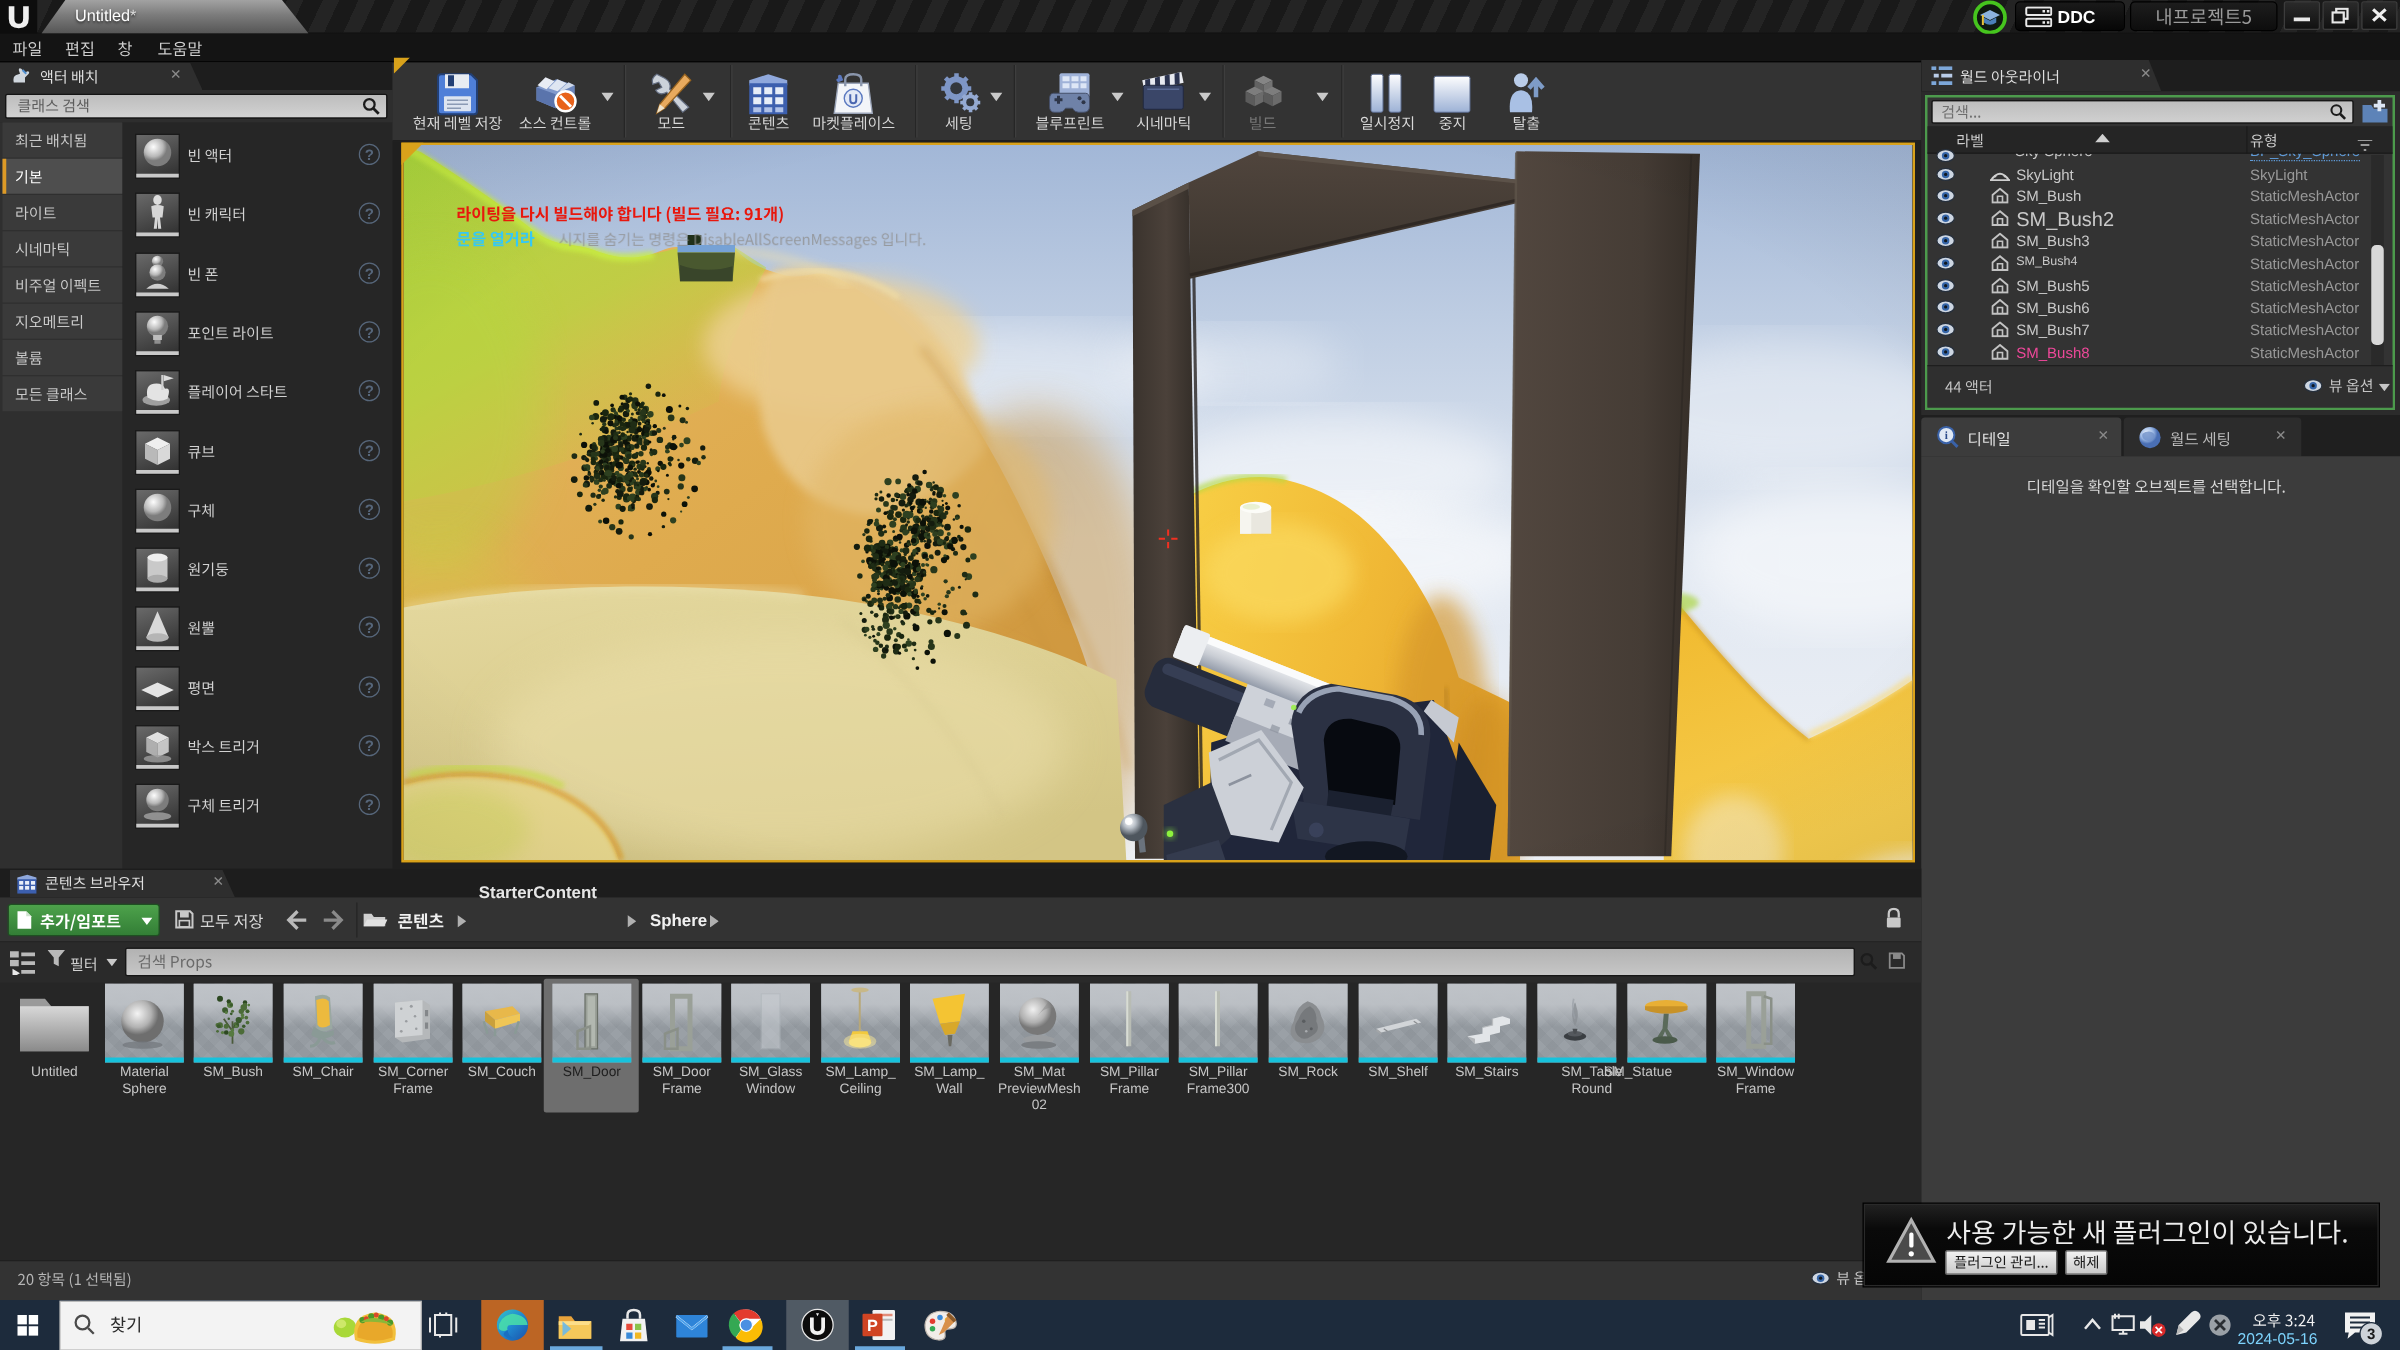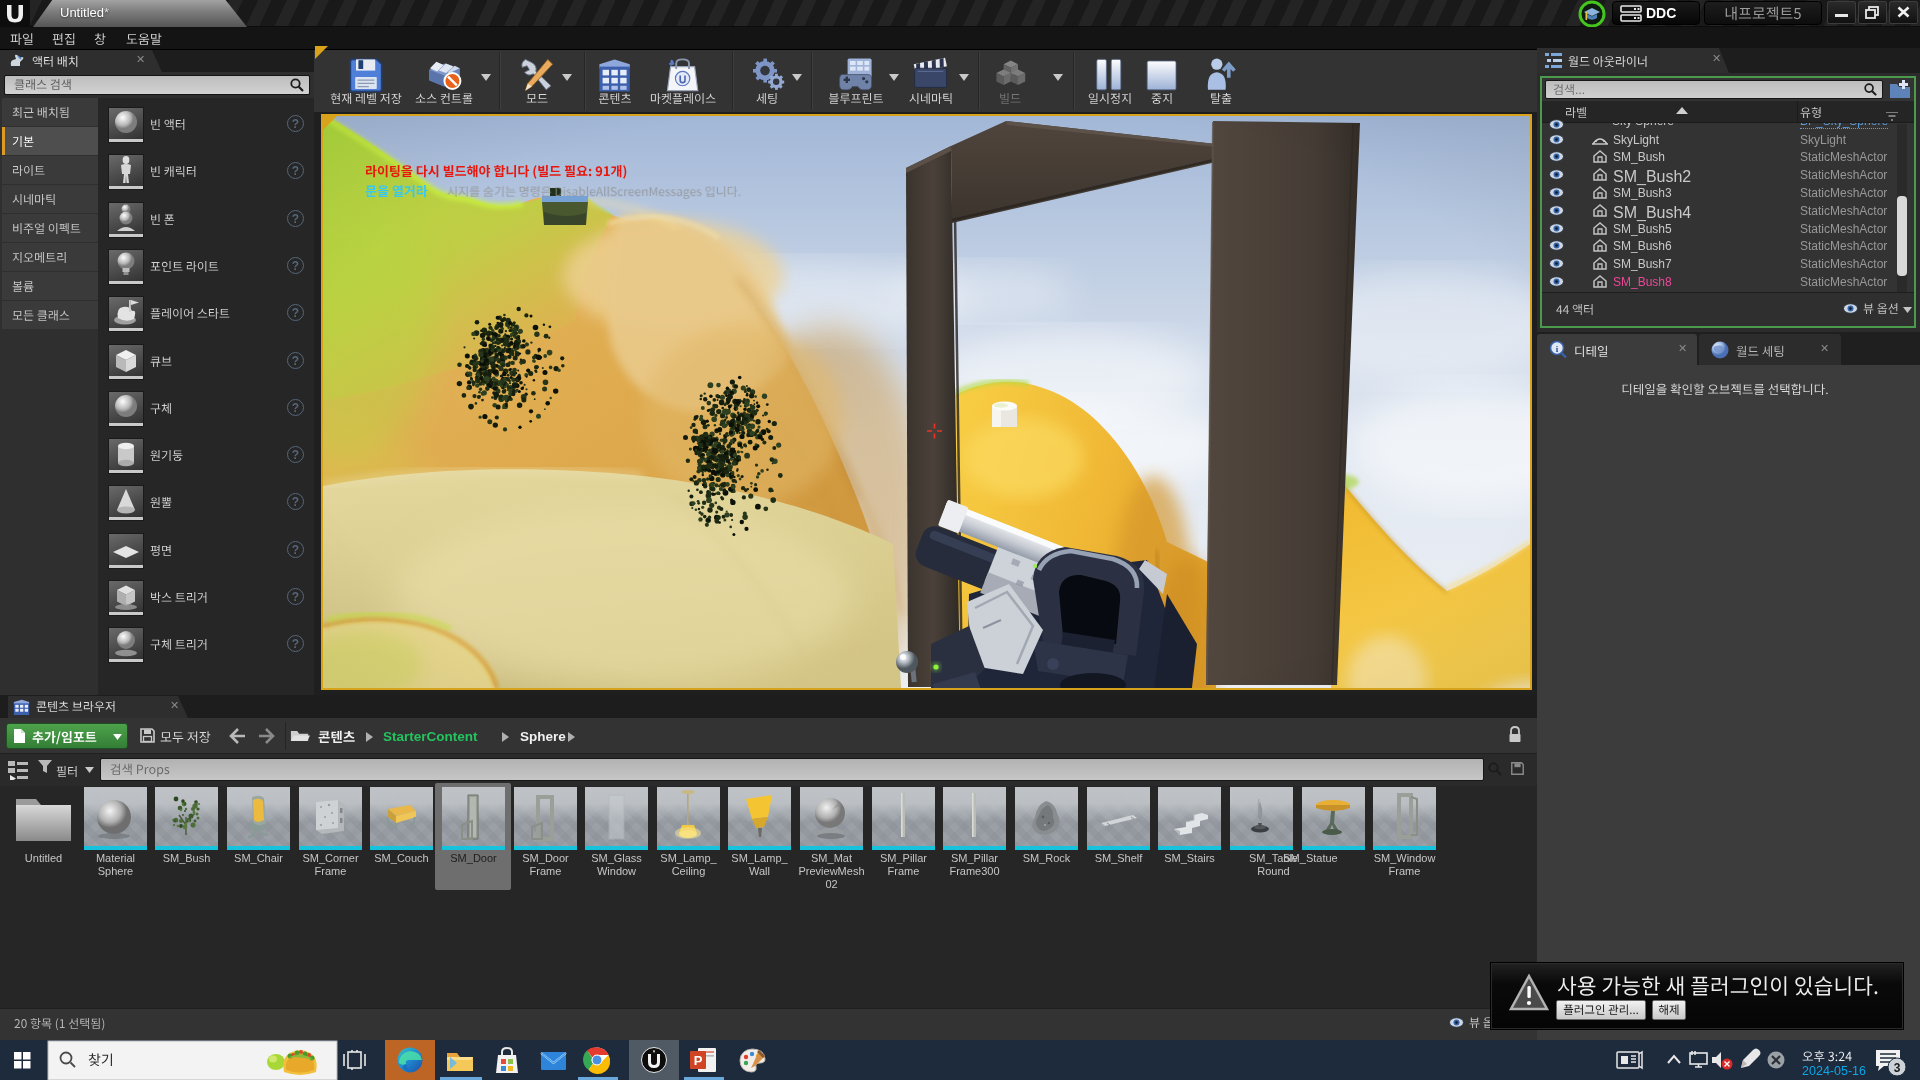--- a/index.html
+++ b/index.html
@@ -2007,21 +2007,21 @@
     <div class="a" style="left:1800px;top:186px;font-size:12px;color:#989898">StaticMeshActor</div>
     <svg class="a" style="left:1549px;top:205px" width="15" height="11" viewBox="0 0 15 11">
       <ellipse cx="7.5" cy="5.5" rx="7" ry="4.8" fill="#cdd6e2" stroke="#27303c" stroke-width="1"></ellipse>
       <circle cx="7.5" cy="5.5" r="3" fill="#3565a8"></circle>
       <circle cx="7.5" cy="5.5" r="1.3" fill="#101820"></circle>
     </svg>
     <svg class="a" style="left:1593px;top:204px" width="14" height="13" viewBox="0 0 14 13">
       <path d="M1 6 L7 1 L13 6 L13 12 L1 12 Z" fill="none" stroke="#c2c2c2" stroke-width="1.5"></path>
       <path d="M5 12 L5 7 L9 7 L9 12" fill="none" stroke="#c2c2c2" stroke-width="1.3"></path>
     </svg>
-    <div class="a" style="left:1613px;top:204px;font-size:16px;color:#c9c9c9">SM_Bush4</div>
+    <div class="a" style="left:1613px;top:204px;font-size:10px;color:#c9c9c9">SM_Bush4</div>
     <div class="a" style="left:1800px;top:204px;font-size:12px;color:#989898">StaticMeshActor</div>
     <svg class="a" style="left:1549px;top:223px" width="15" height="11" viewBox="0 0 15 11">
       <ellipse cx="7.5" cy="5.5" rx="7" ry="4.8" fill="#cdd6e2" stroke="#27303c" stroke-width="1"></ellipse>
       <circle cx="7.5" cy="5.5" r="3" fill="#3565a8"></circle>
       <circle cx="7.5" cy="5.5" r="1.3" fill="#101820"></circle>
     </svg>
     <svg class="a" style="left:1593px;top:222px" width="14" height="13" viewBox="0 0 14 13">
       <path d="M1 6 L7 1 L13 6 L13 12 L1 12 Z" fill="none" stroke="#c2c2c2" stroke-width="1.5"></path>
       <path d="M5 12 L5 7 L9 7 L9 12" fill="none" stroke="#c2c2c2" stroke-width="1.3"></path>
     </svg>
@@ -2128,21 +2128,21 @@
       <path d="M38 1 L45 8 L38 15 M45 8 L31 8" stroke="#8a8a8a" stroke-width="2.6" fill="none"></path>
     </svg>
     <div style="position:absolute;left:285px;top:722px;width:1px;height:28px;background:#242424"></div>
     <svg class="a" style="left:290px;top:728px" width="20" height="15" viewBox="0 0 22 16">
       <path d="M1 3 L8 3 L10 6 L20 6 L20 14 L1 14 Z" fill="#cfcfcf"></path>
       <path d="M4 8 L22 8 L19 14 L1 14 Z" fill="#e2e2e2"></path>
     </svg>
     <svg class="a" style="left:366px;top:732px" width="7" height="10">
       <path d="M0 0 L7 5 L0 10 Z" fill="#b0b0b0"></path>
     </svg>
-    <div class="a" style="left:383px;top:729px;font-size:13.5px;font-weight:bold;color:#22c55e">StarterContent</div>
+    <div class="a" style="left:383px;top:706px;font-size:13.5px;font-weight:bold;color:#e5e5e5">StarterContent</div>
     <svg class="a" style="left:502px;top:732px" width="7" height="10">
       <path d="M0 0 L7 5 L0 10 Z" fill="#b0b0b0"></path>
     </svg>
     <div class="a" style="left:520px;top:729px;font-size:13.5px;font-weight:bold;color:#f0f0f0">Sphere</div>
     <svg class="a" style="left:568px;top:732px" width="7" height="10">
       <path d="M0 0 L7 5 L0 10 Z" fill="#b0b0b0"></path>
     </svg>
     <svg class="a" style="left:1508px;top:726px" width="14" height="18" viewBox="0 0 14 18">
       <path d="M3 8 L3 5 Q3 1 7 1 Q11 1 11 5 L11 8" fill="none" stroke="#c9c9c9" stroke-width="1.8"></path>
       <rect x="1.5" y="8" width="11" height="8" rx="1" fill="#c9c9c9"></rect>
@@ -2559,21 +2559,21 @@
       </g>
       <circle cx="1776" cy="1060" r="8.5" fill="#9aa0a6"></circle>
       <path d="M1772 1056 L1780 1064 M1780 1056 L1772 1064" stroke="#2a2e33" stroke-width="2.2"></path>
       <g>
         <path d="M1876 1050 L1900 1050 L1900 1066 L1884 1066 L1878 1071 L1879 1066 L1876 1066 Z" fill="#f2f2f2"></path>
       <path d="M1880 1054 H1896 M1880 1058 H1896 M1880 1062 H1890" stroke="#1d2b3c" stroke-width="1.6"></path>
       <circle cx="1897" cy="1067" r="9" fill="#cdd2d8" stroke="#1d2b3c" stroke-width="1"></circle>
       <text x="1897" y="1071.5" font-size="12" font-weight="bold" fill="#1a1a1a" text-anchor="middle" font-family="Liberation Sans">3</text>
       </g>
     </svg>
-    <div class="a" style="left:1790px;top:1064px;width:76px;text-align:right;font-size:12.5px;color:#0ea5e9;z-index:32">2024-05-16</div>
+    <div class="a" style="left:1790px;top:1064px;width:76px;text-align:left;font-size:12.5px;color:#7dd3fc;z-index:32">2024-05-16</div>
     <svg class="a" style="left:0;top:0;z-index:20;pointer-events:none" width="1920" height="1080">
       <g transform="translate(1469.0,1027.0) scale(0.012000,-0.012000)" fill="#c5c5c5">
         <use href="#grbdf0" x="0"></use>
         <use href="#grc635" x="1144"></use>
         <use href="#grc158" x="2064"></use>
       </g>
     </svg>
     <svg class="a" style="left:0;top:0;z-index:60;pointer-events:none" width="1920" height="1080">
       <g transform="translate(1724.3,19.0) scale(0.015000,-0.015000)" fill="#9b9b9b">
         <use href="#grb0b4" x="0"></use>

